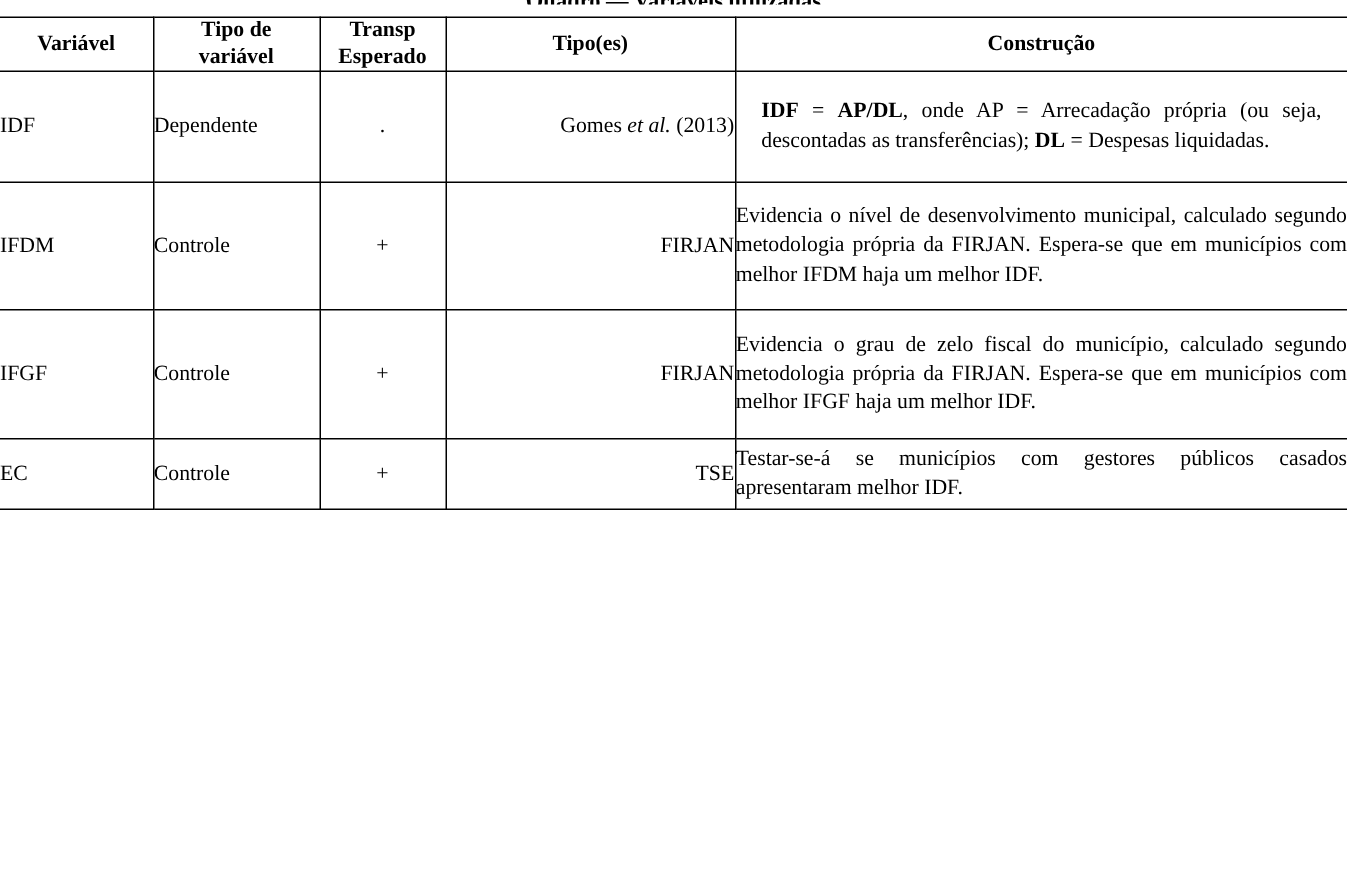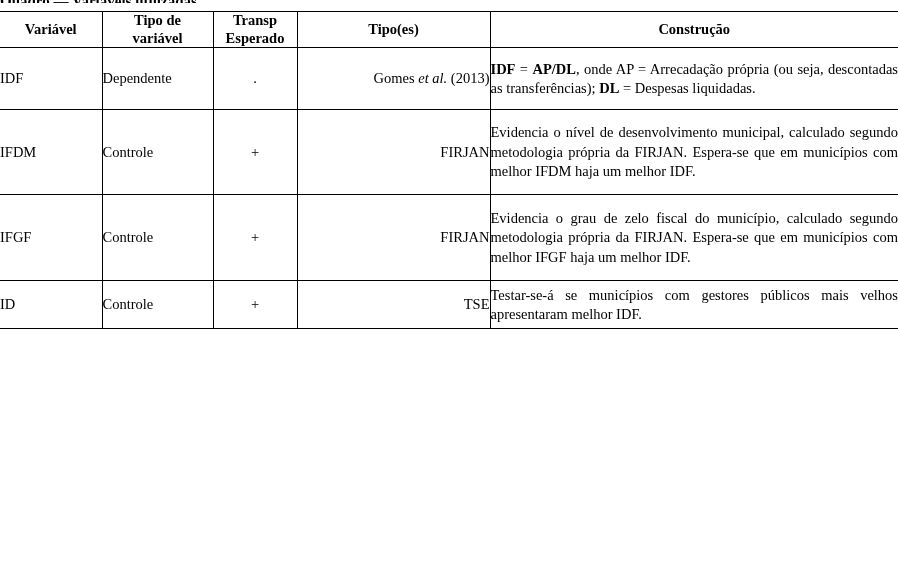--- a/index.html
+++ b/index.html
@@ -26,20 +26,21 @@
   .caption-remnant {
     position: absolute;
     left: 0;
     top: 0;
     width: 898px;
     height: 3px;
     overflow: hidden;
     line-height: 3px;
     font-size: 15px;
     font-weight: bold;
+    text-align: center;
     white-space: nowrap;
     color: #000;
   }
 
   table.vartable {
     position: absolute;
     left: 0;
     top: 11px;
     width: 898px;
     border-collapse: collapse;
@@ -91,21 +92,21 @@
     text-align: right;
     padding: 4px 4px 4px 10px;
   }
   
   td.c-constr {
     text-align: justify;
     text-justify: inter-word;
     padding: 5px 9px 5px 9px;
     line-height: 1.33;
   }
-  td.c-constr .para { margin: 0; }
+  td.c-constr .para { margin: 17px; }
 
   b.em { font-weight: bold; }
   i.it { font-style: italic; }
 </style>
 </head>
 <body>
 
 <div id="sheet">
 
   <div class="caption-remnant">Quadro — Variáveis utilizadas</div>
@@ -166,24 +167,24 @@
         <td class="c-var">IFGF</td>
         <td class="c-tipo">Controle</td>
         <td class="c-sinal">+</td>
         <td class="c-autor">FIRJAN</td>
         <td class="c-constr">Evidencia o grau de zelo fiscal do município, calculado segundo metodologia própria da FIRJAN. Espera-se que em municípios com melhor IFGF haja um melhor IDF.</td>
       </tr>
 
 
 
 
-
-      <tr style="height:48px">
-        <td class="c-var">ID</td>
+      <tr style="height:47px">
+        <td class="c-var">EC</td>
         <td class="c-tipo">Controle</td>
         <td class="c-sinal">+</td>
         <td class="c-autor">TSE</td>
-        <td class="c-constr">Testar-se-á se municípios com gestores públicos mais velhos apresentaram melhor IDF.</td>
+        <td class="c-constr">Testar-se-á se municípios com gestores públicos casados apresentaram melhor IDF.</td>
       </tr>
+
 
     </tbody>
   </table>
 </div>
 
 </body></html>

